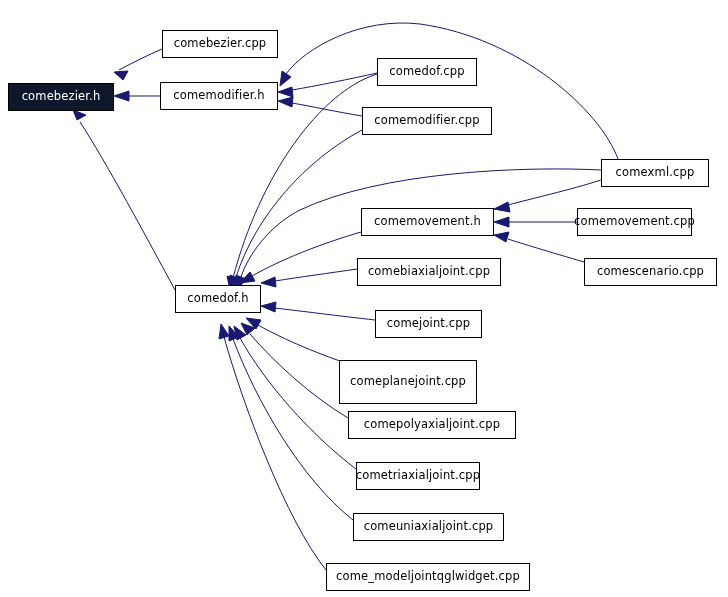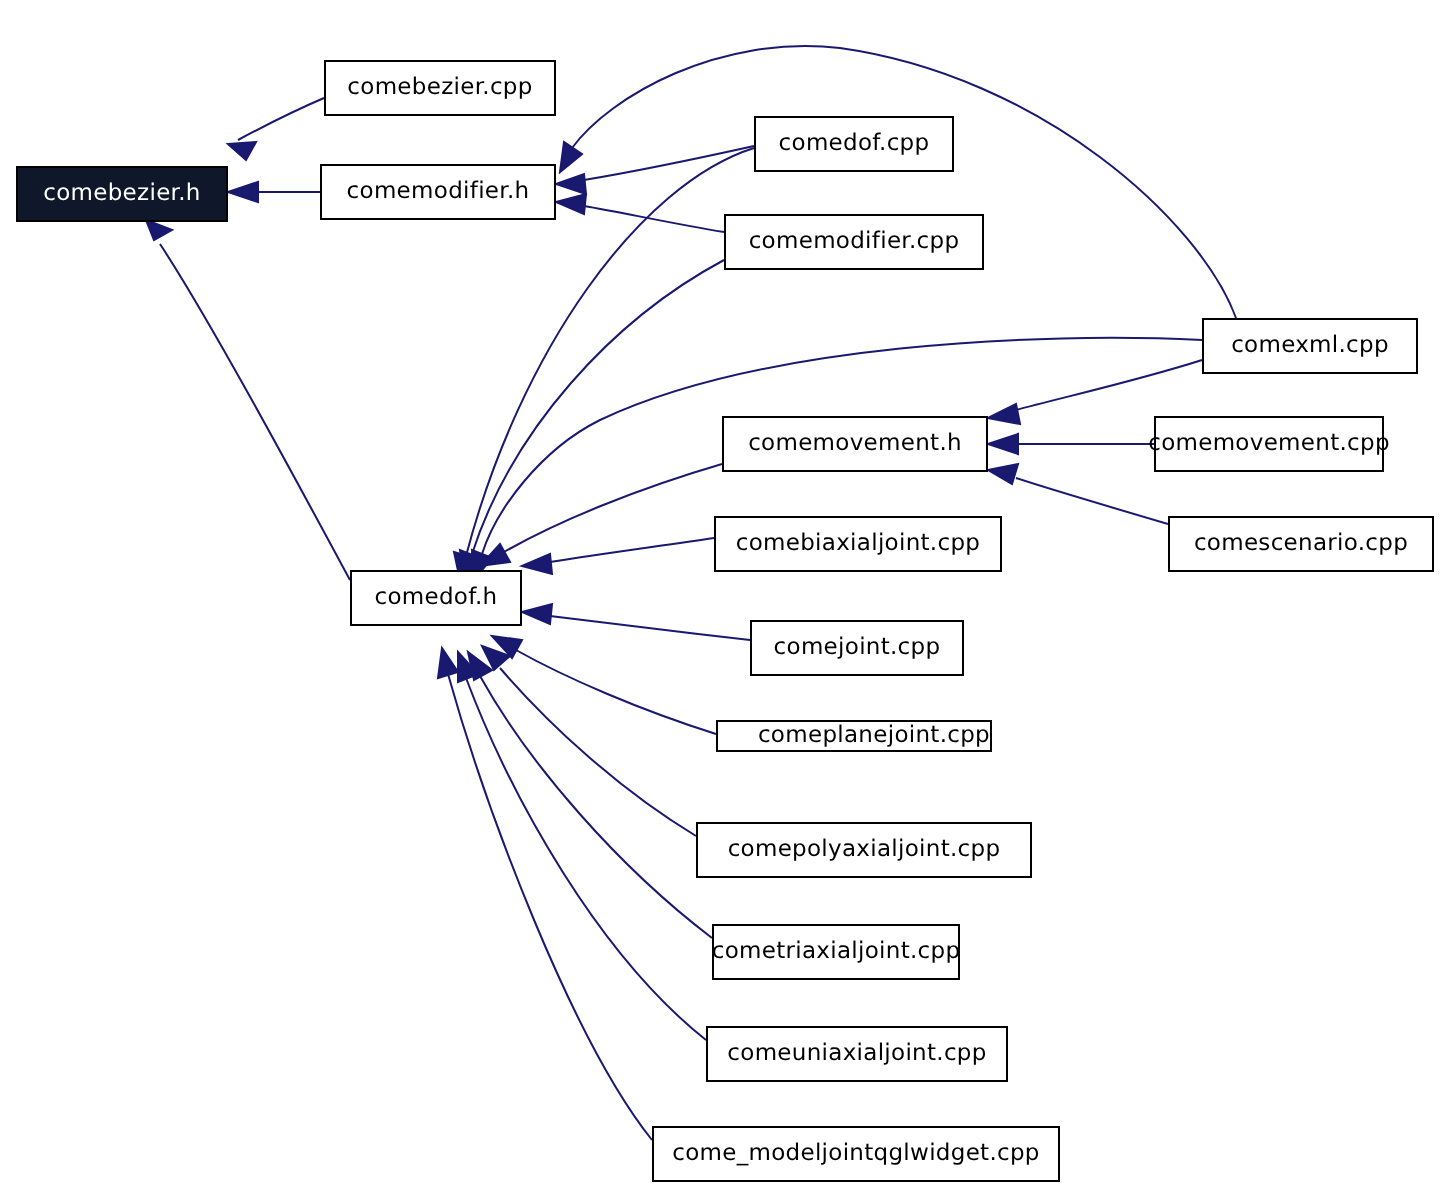--- a/index.html
+++ b/index.html
@@ -142,21 +142,21 @@
       </div>
       <div class="node-box" style="left: 357px; top: 258px; width: 144px; height: 28px;">
         <span class="node-label">comebiaxialjoint.cpp</span>
       </div>
       <div class="node-box" style="left: 175px; top: 285px; width: 86px; height: 28px;">
         <span class="node-label">comedof.h</span>
       </div>
       <div class="node-box" style="left: 375px; top: 310px; width: 107px; height: 28px;">
         <span class="node-label">comejoint.cpp</span>
       </div>
-      <div class="node-box" style="left: 358px; top: 360px; width: 138px; height: 16px; justify-content: flex-end;">
+      <div class="node-box" style="left: 339px; top: 360px; width: 138px; height: 44px;">
         <span class="node-label">comeplanejoint.cpp</span>
       </div>
       <div class="node-box" style="left: 348px; top: 411px; width: 168px; height: 28px;">
         <span class="node-label">comepolyaxialjoint.cpp</span>
       </div>
       <div class="node-box" style="left: 356px; top: 462px; width: 124px; height: 28px;">
         <span class="node-label">cometriaxialjoint.cpp</span>
       </div>
       <div class="node-box" style="left: 353px; top: 513px; width: 151px; height: 28px;">
         <span class="node-label">comeuniaxialjoint.cpp</span>

